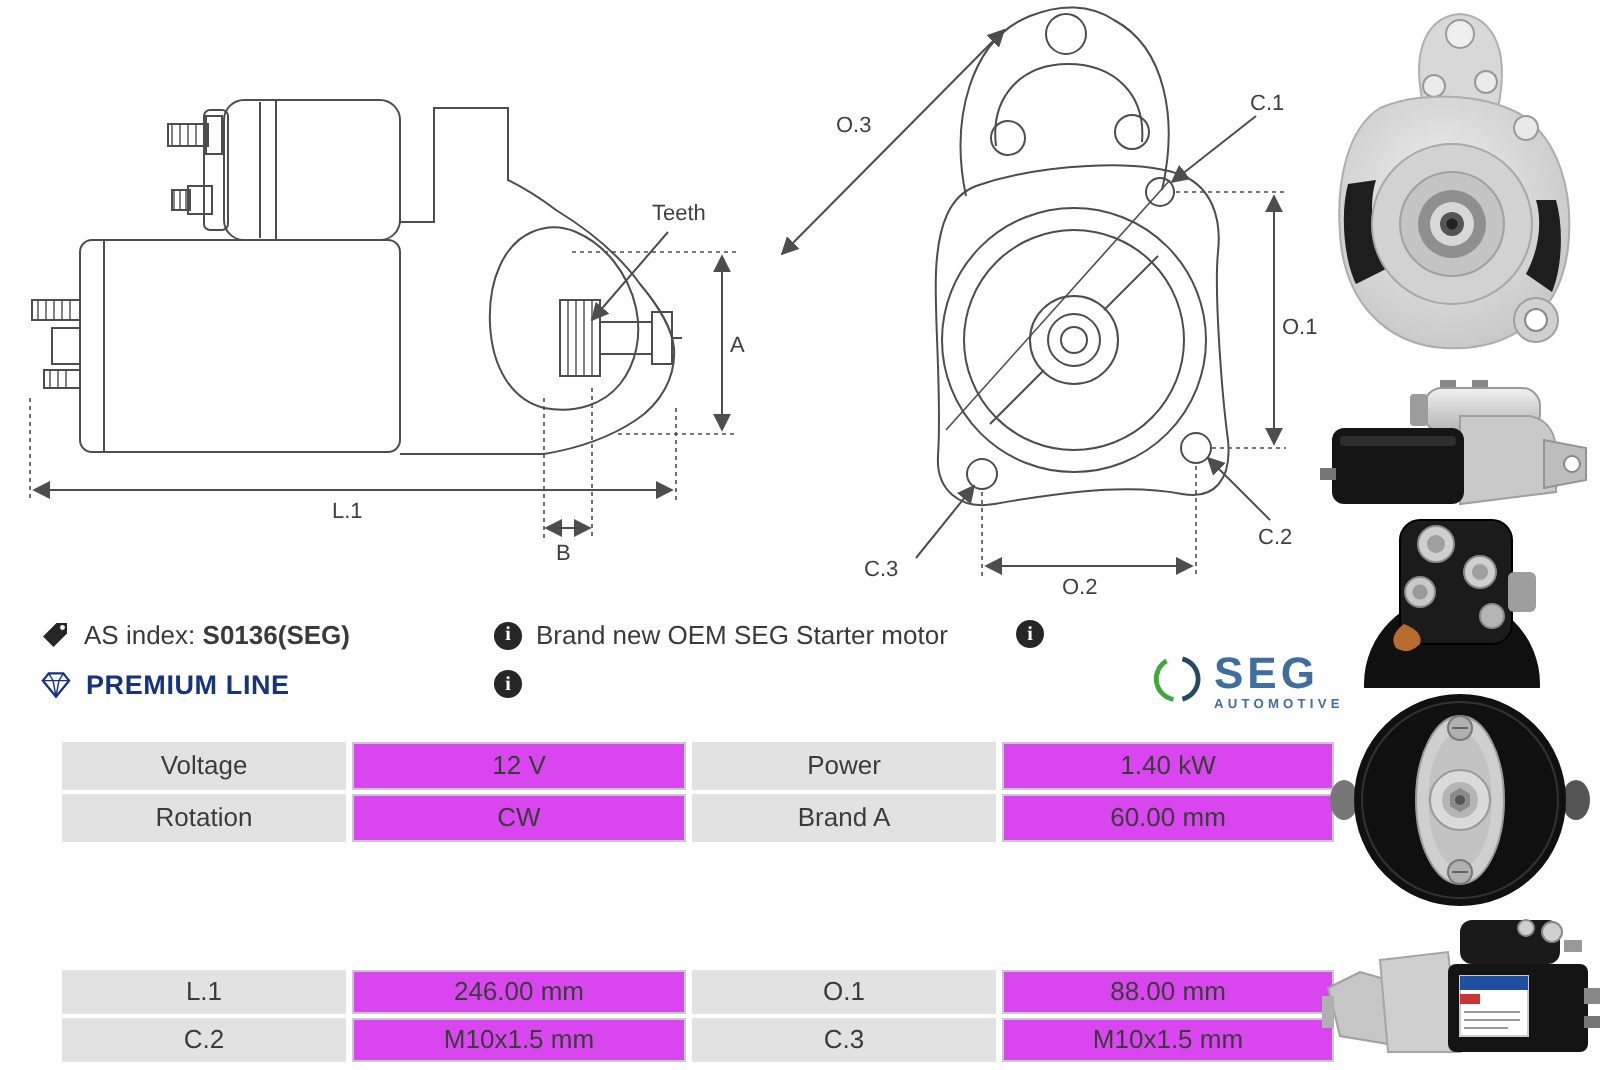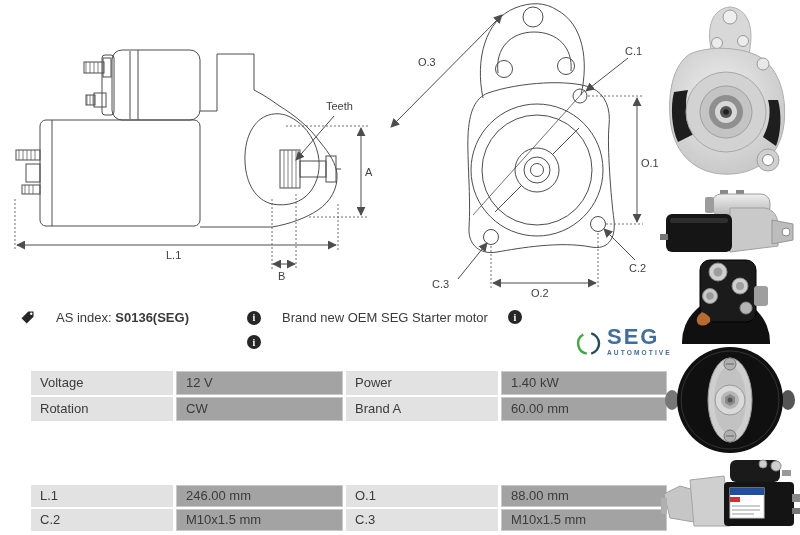--- a/index.html
+++ b/index.html
@@ -5,40 +5,40 @@
   * { box-sizing: border-box; margin: 0; padding: 0; }
   html,body { background:#fff; }
   body { font-family:"Liberation Sans", sans-serif; color:#3b3b3b; }
   .page { position:relative; width:800px; height:535px; background:#fff; overflow:hidden; }
 
   
   svg text { font-family:"Liberation Sans", sans-serif; font-size:11px; fill:#3f3f3f; }
   .drawing { position:absolute; }
 
   
-  .info-item { position:absolute; display:flex; align-items:center; gap:21px;
+  .info-item { position:absolute; display:flex; align-items:center; gap:7px;
                font-size:13px; color:#3a3a3a; white-space:nowrap; }
   .b { font-weight:bold; }
   .premium { color:#16337e; font-weight:bold; letter-spacing:.3px; font-size:13.5px; }
   .info-ic { width:14px; height:14px; border-radius:50%; background:#262626; color:#fff;
              font-size:10px; font-weight:bold; font-family:"Liberation Serif", serif;
              display:flex; align-items:center; justify-content:center; flex:0 0 auto; }
 
   
-  .seg-logo { position:absolute; left:575px; top:326px; display:flex; align-items:flex-end; gap:5px; }
+  .seg-logo { position:absolute; left:575px; top:326px; display:flex; align-items:flex-start; gap:5px; }
   .seg-texts { display:flex; flex-direction:column; align-items:flex-start; line-height:1; }
   .seg-name { font-size:22px; font-weight:bold; color:#406e9f; letter-spacing:2px; }
   .seg-sub  { font-size:6.6px; font-weight:bold; color:#406e9f; letter-spacing:2.1px; margin-top:2px; }
 
   
   table.spec { position:absolute; left:28px; width:637px; border-collapse:separate;
                border-spacing:3px 2px; table-layout:fixed; font-size:13px; color:#3b3b3b; }
-  .spec td { padding:2px 9px; vertical-align:middle; text-align:left; line-height:16px; }
+  .spec td { padding:2px 9px; vertical-align:middle; text-align:center; line-height:16px; }
   .spec td.lab { background:#e2e2e2; }
-  .spec td.val { background:#a3a3a3; border:1px solid #c9c9c9; }
+  .spec td.val { background:#d946ef; border:1px solid #c9c9c9; }
   .spec-a { top:369px; } .spec-a tr { height:24px; }
   .spec-b { top:483px; } .spec-b tr { height:19px; }
   col.c1{width:142px} col.c2{width:167px} col.c3{width:152px} col.c4{width:166px}
 
   
   .photo { position:absolute; }
 </style>
 </head>
 <body>
 
@@ -158,20 +158,29 @@
 
   <div class="info-item" style="left:20px;top:310px">
     <svg width="15" height="15" viewBox="0 0 20 20">
       <path d="M11,2 L18,2 L18,9 L9,18 L2,11 Z" fill="#262626" transform="rotate(0 10 10)"></path>
       <circle cx="15" cy="5" r="1.6" fill="#fff"></circle>
     </svg>
     <span><span>AS index:</span>
       <span class="b">S0136(SEG)</span></span>
   </div>
 
+  <div class="info-item" style="left:20px;top:335px">
+    <svg width="16" height="15" viewBox="0 0 22 20">
+      <g fill="none" stroke="#16337e" stroke-width="1.6">
+        <path d="M6,2 L16,2 L20,7 L11,18 L2,7 Z"></path>
+        <path d="M2,7 L20,7 M6,2 L9,7 L11,18 M16,2 L13,7 L11,18" stroke-width="1"></path>
+      </g>
+    </svg>
+    <span class="premium">PREMIUM LINE</span>
+  </div>
 
   <div class="info-item" style="left:247px;top:310px">
     <span class="info-ic">i</span>
     <span>Brand new OEM SEG Starter motor</span>
   </div>
 
   <div class="info-item" style="left:247px;top:335px">
     <span class="info-ic">i</span>
   </div>
 

